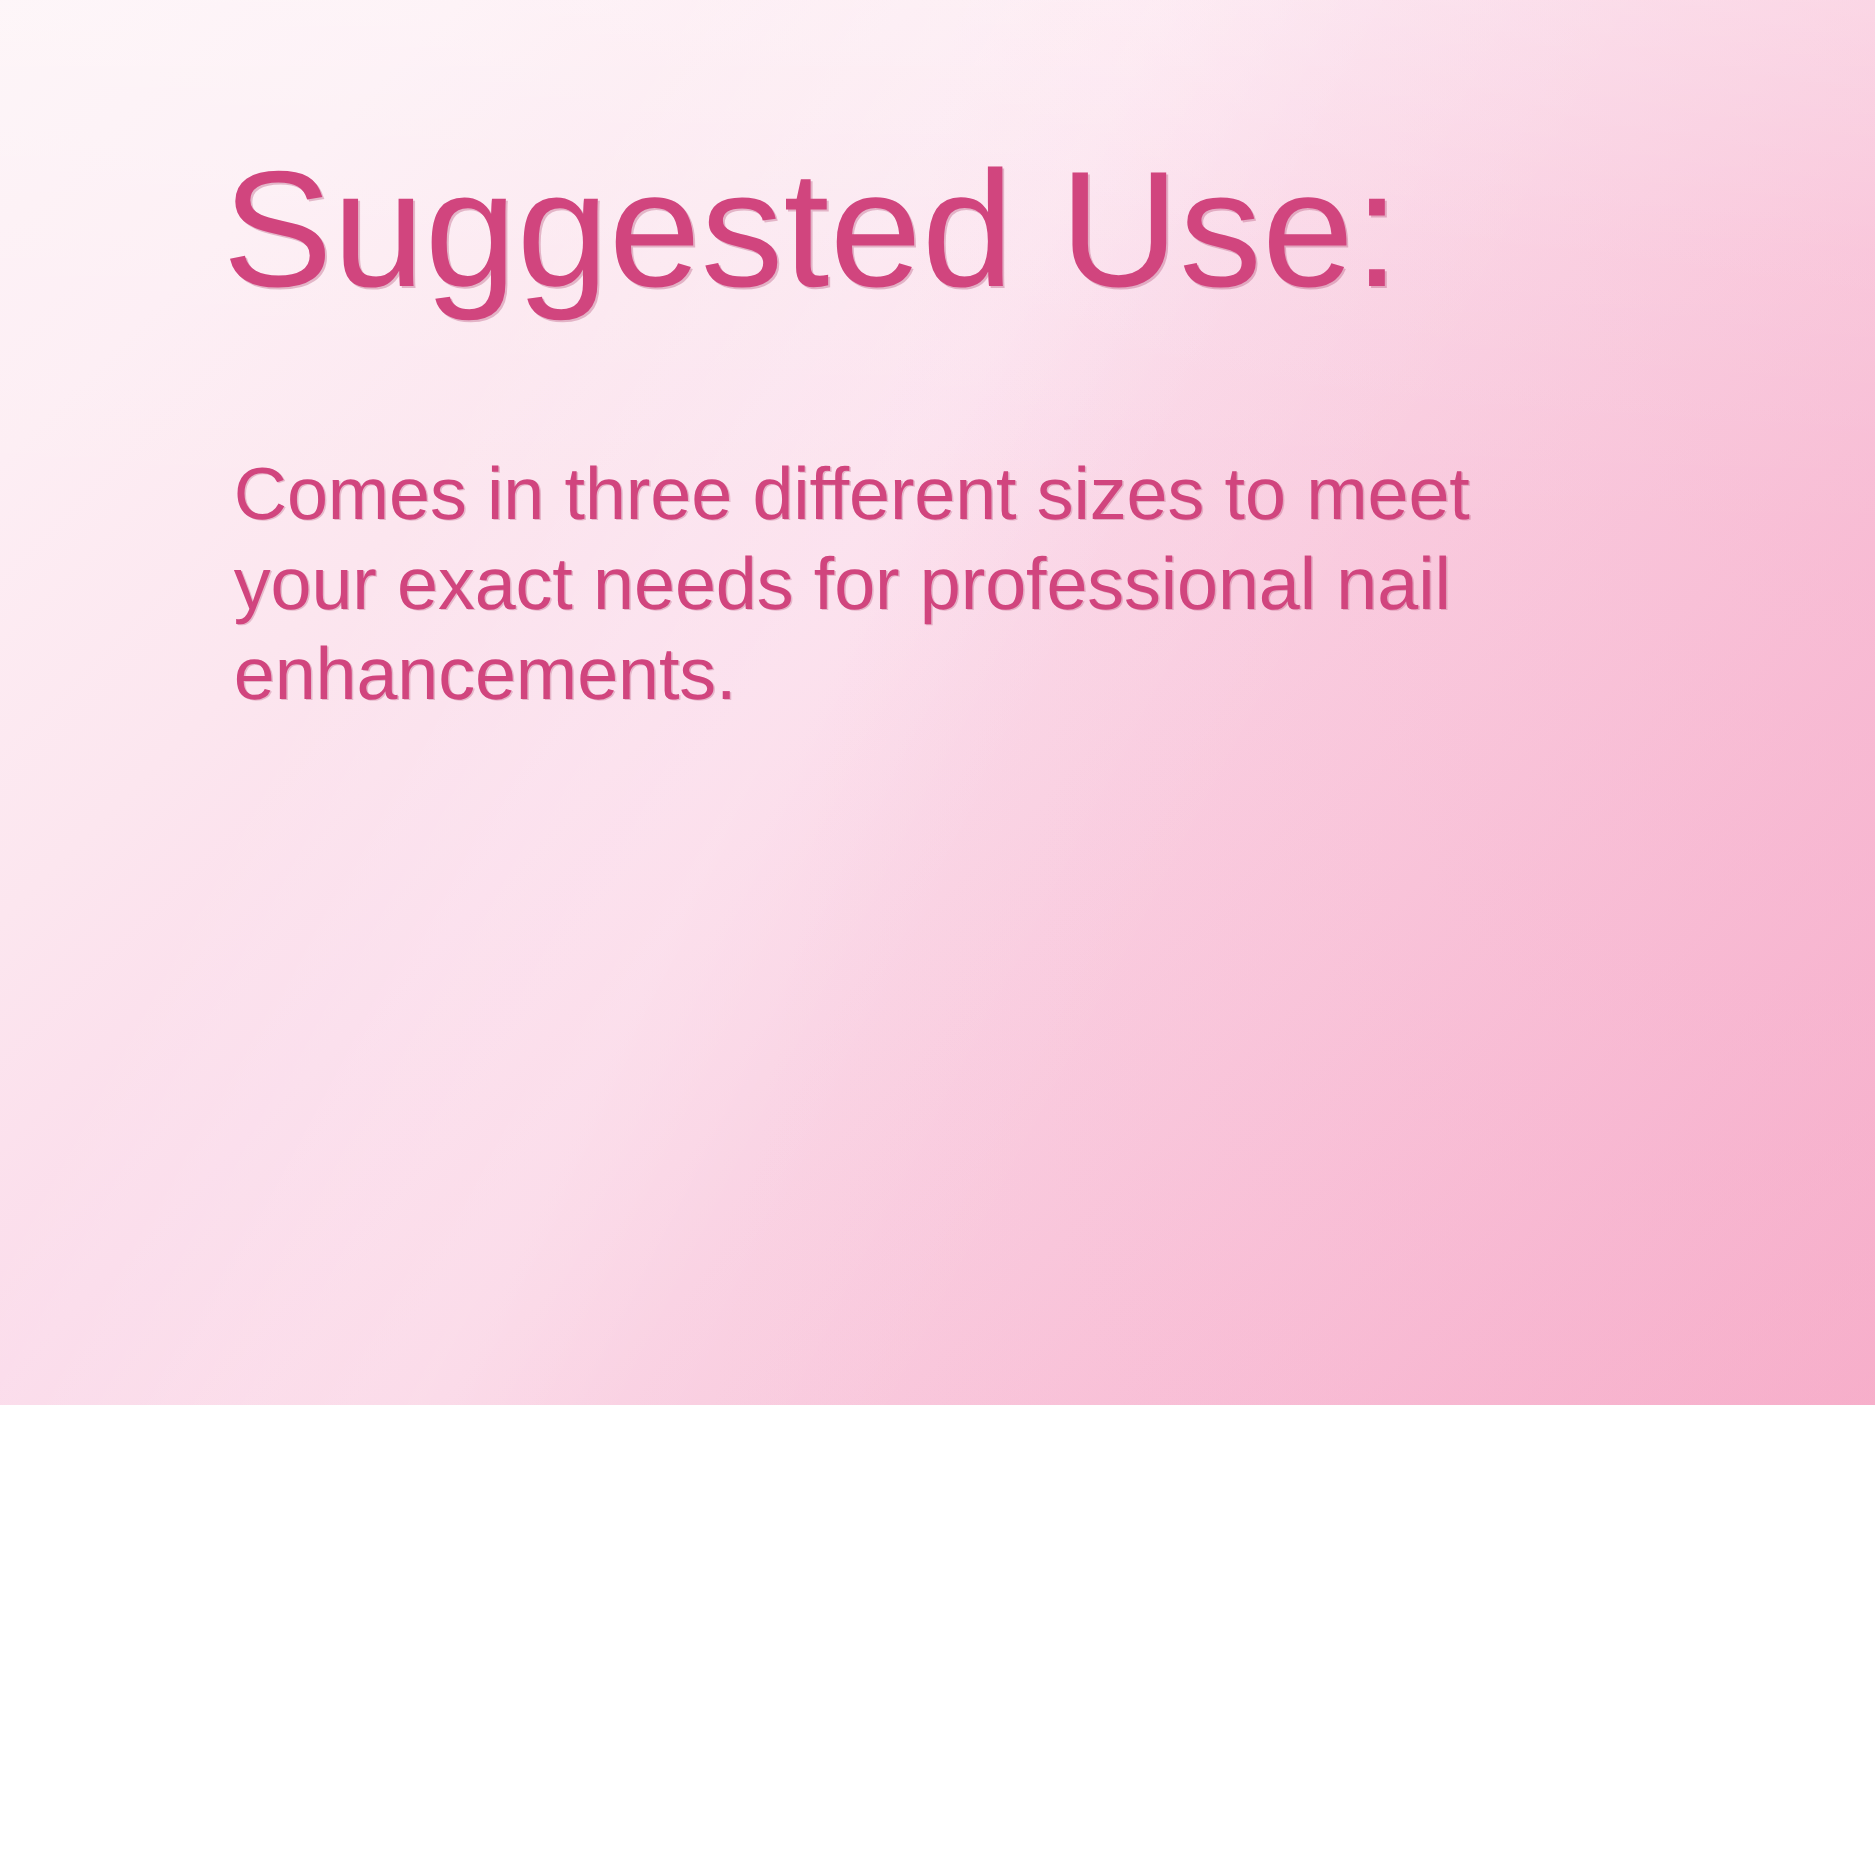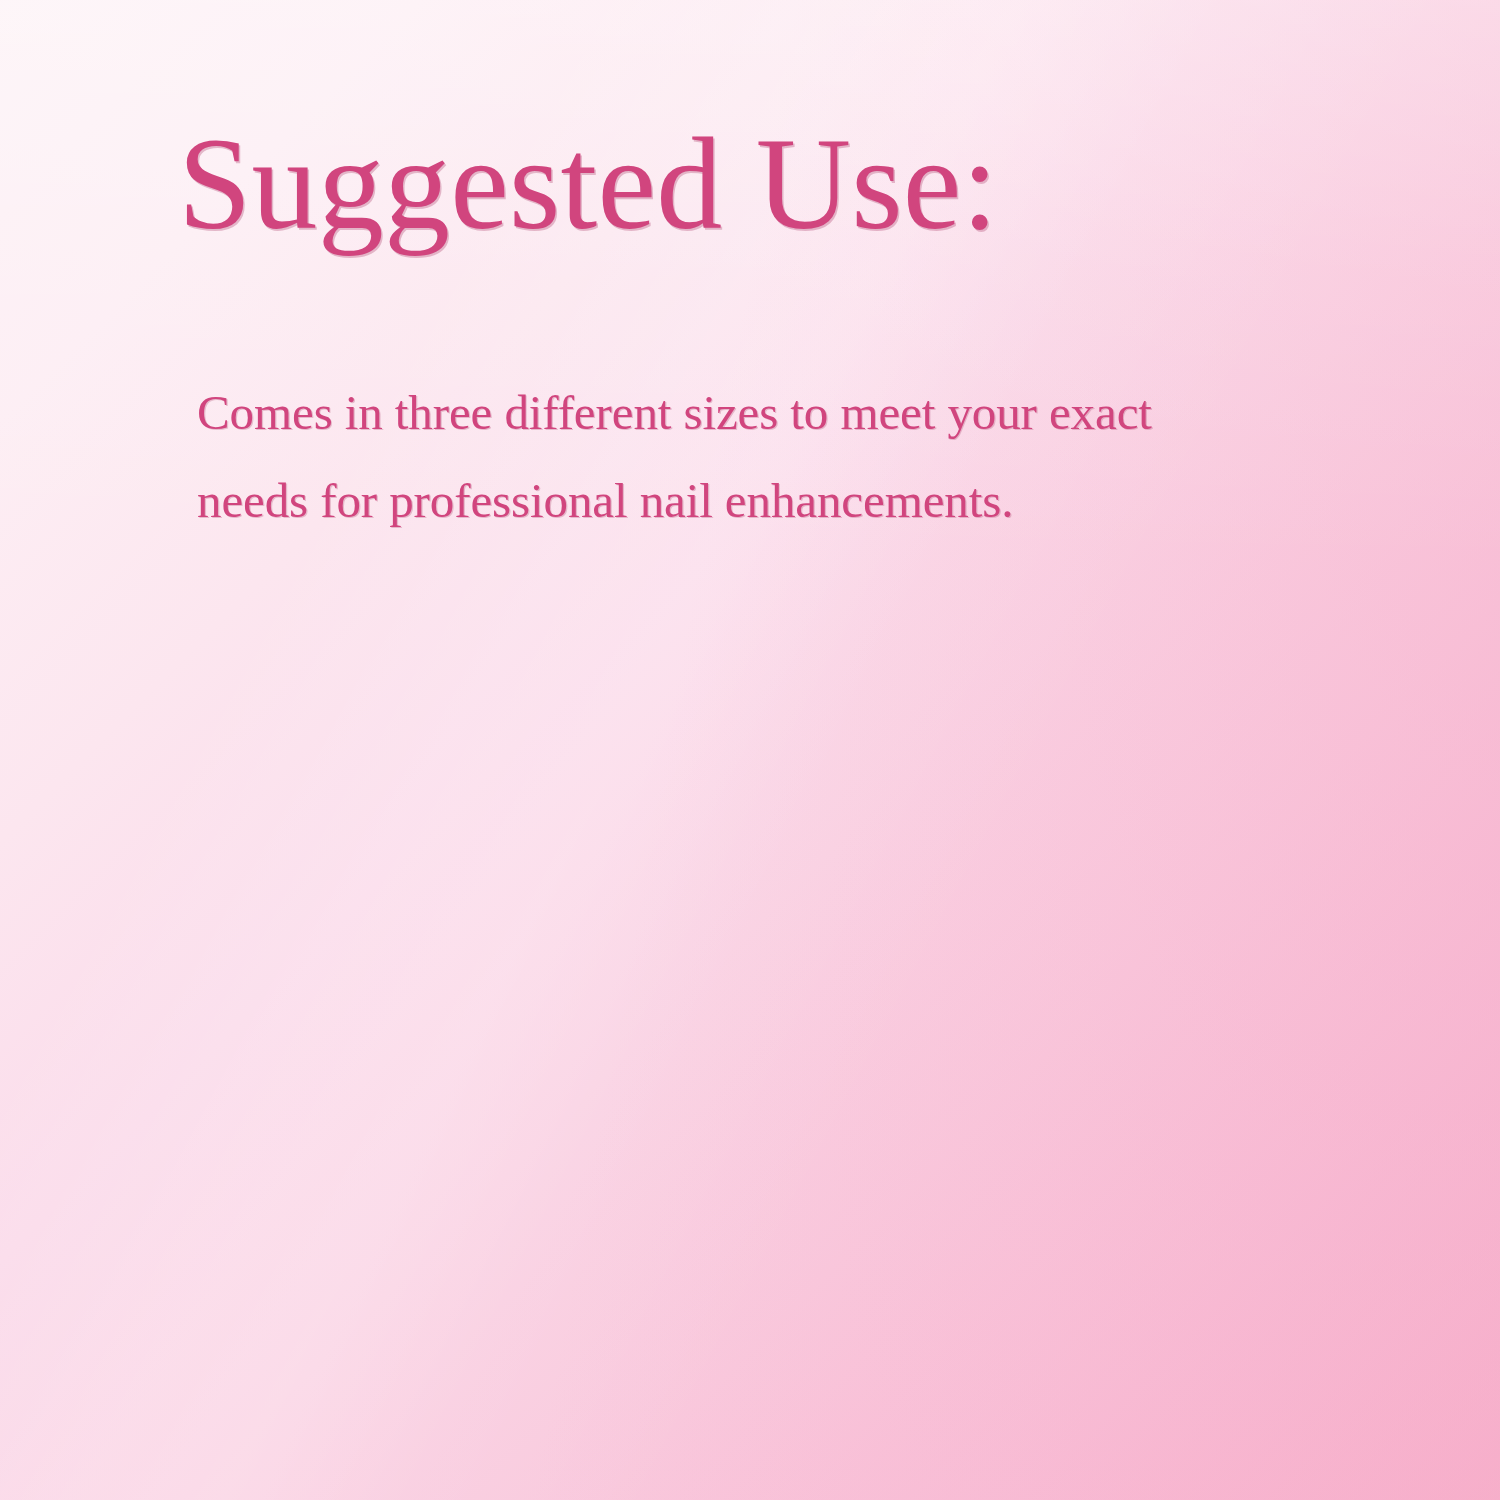--- a/index.html
+++ b/index.html
@@ -6,23 +6,23 @@
   html, body {
     margin: 0;
     padding: 0;
     background: #ffffff;
   }
 
   
   .canvas {
     position: relative;
     width: 1500px;
-    height: 1500px;
+    height: 1124px;
     overflow: hidden;
-    font-family: Liberation Serif, serif;
+    font-family: Liberation Sans, sans-serif;
     -webkit-font-smoothing: antialiased;
   }
 
   
   .bg-base {
     position: absolute;
     inset: 0;
     background: linear-gradient(
         135deg,
         #fdf2f6 0%,
@@ -101,24 +101,24 @@
   }
 
   .body-block {
     position: absolute;
     left: 5px;
     top: 355px;
     width: 1100px;
   }
 
   .para {
-    margin: 14px;
+    margin: 4px;
     padding: 0;
-    font-size: 49px;
-    line-height: 88px;
+    font-size: 59px;
+    line-height: 72px;
     font-weight: 400;
     letter-spacing: -0.1px;
     color: #d1457e;
     text-shadow: 1.2px 1.2px 0 rgba(168, 54, 98, 0.26);
   }
 
   .para + .para {
     margin-top: 71px;
   }
 </style>

